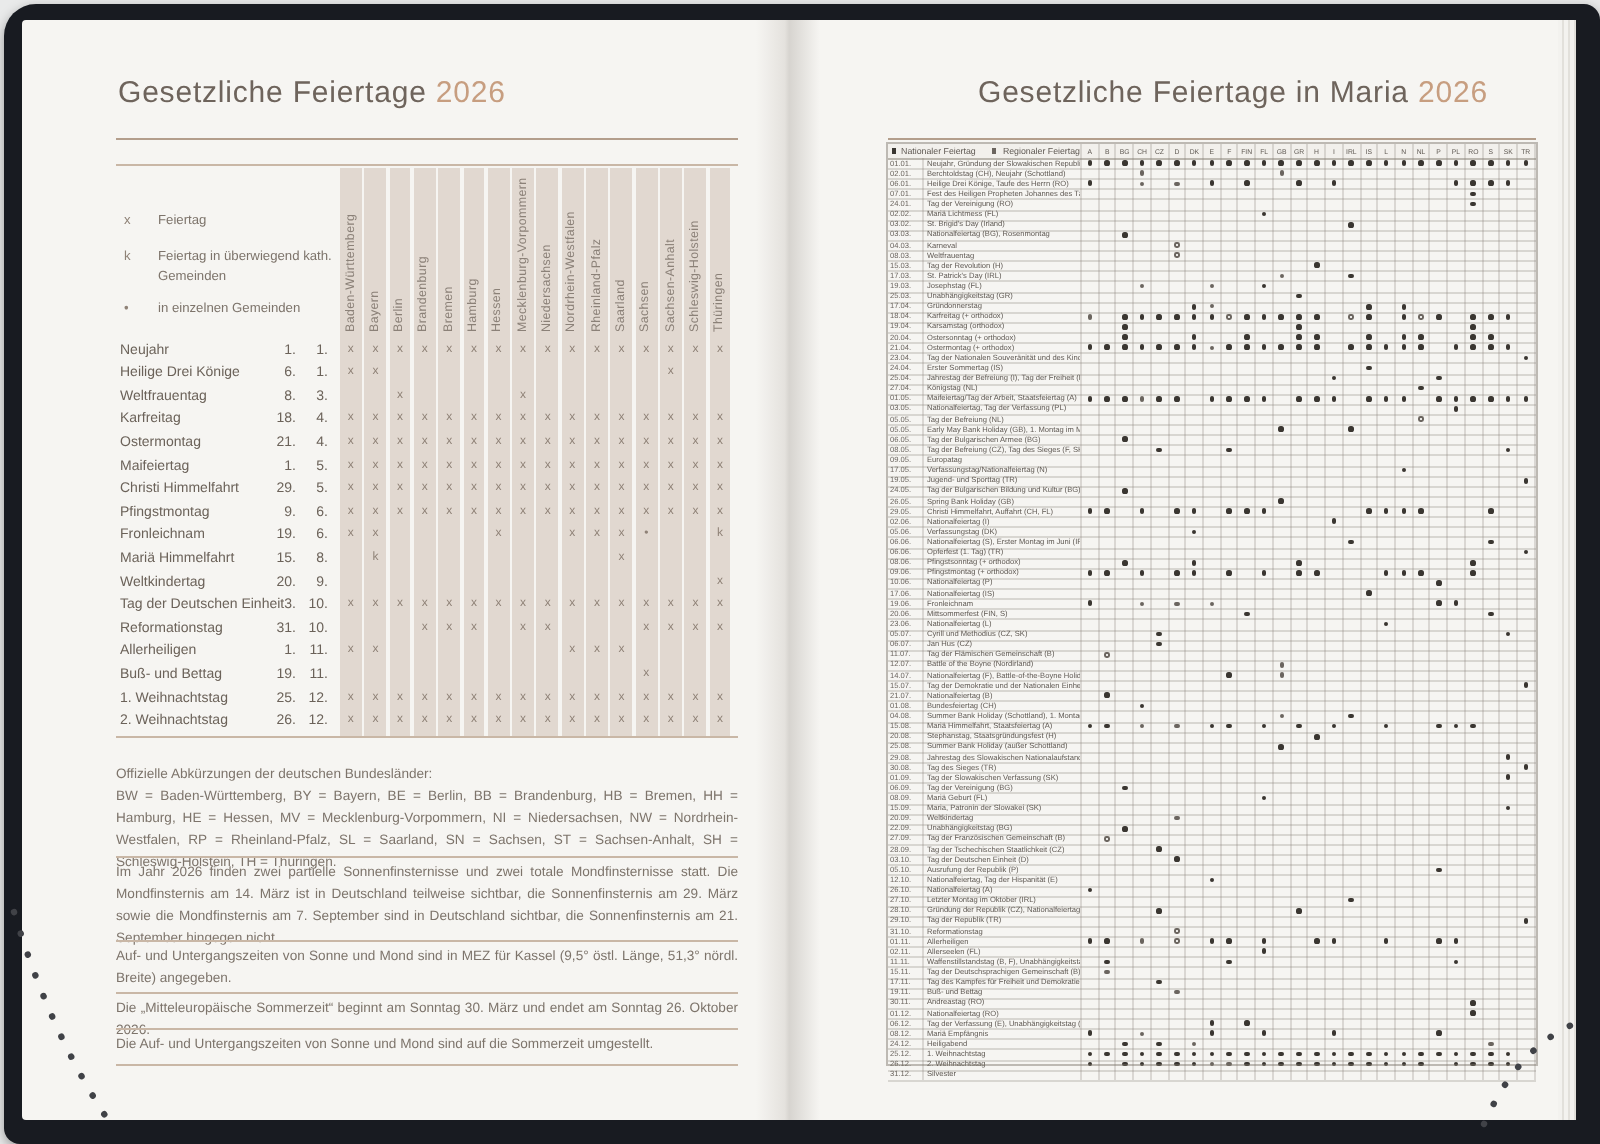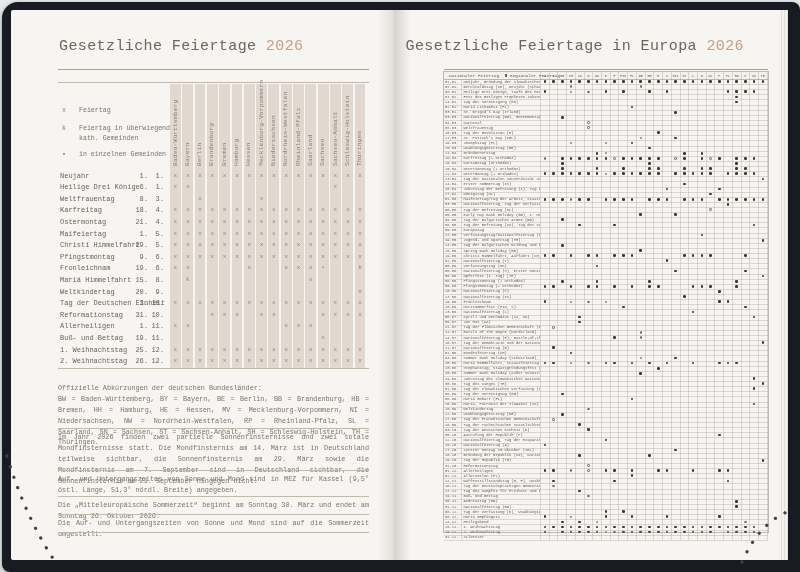--- a/index.html
+++ b/index.html
@@ -1,17 +1,17 @@
 <!DOCTYPE html>
 <html><head>
 <meta charset="utf-8">
 <style>
   html,body{margin:0;padding:0;}
   #stage{position:relative;width:800px;height:572px;background:#e9eaea;overflow:hidden;
-         font-family:Liberation Mono, monospace;color:#6b6259;}
+         font-family:Liberation Sans, sans-serif;color:#6b6259;}
   .cover{position:absolute;left:2px;top:2px;right:0;bottom:0;background:#181b21;
          border-radius:16px 8px 0 8px;box-shadow:0 2px 6px rgba(0,0,0,.35);}
   .spread{position:absolute;left:11px;top:10px;right:12px;bottom:12px;background:#f6f5f2;border-radius:2px;}
   .gutter{position:absolute;left:378px;top:10px;width:32px;bottom:12px;
           background:linear-gradient(90deg,rgba(120,108,96,0) 0%,rgba(120,108,96,.14) 45%,rgba(90,80,70,.20) 52%,rgba(120,108,96,0) 100%);}
   .page-edges{position:absolute;right:12px;top:10px;bottom:12px;width:9px;
           background:repeating-linear-gradient(90deg,#f3f2ef 0 2px,#e2e0db 2px 3px);}
   .abs{position:absolute;}
   
   .title{font-size:15px;letter-spacing:.4px;color:#6e645c;white-space:nowrap;}
@@ -390,21 +390,21 @@
       <div class="rule light" style="left: 58px; top: 469.5px; width: 311px;"></div>
       <div class="fn" style="top: 474px;">Auf- und Untergangszeiten von Sonne und Mond sind in MEZ für Kassel (9,5° östl. Länge, 51,3° nördl. Breite) angegeben.</div>
       <div class="rule light" style="left: 58px; top: 495.5px; width: 311px;"></div>
       <div class="fn" style="top: 500px;">Die „Mitteleuropäische Sommerzeit“ beginnt am Sonntag 30. März und endet am Sonntag 26. Oktober 2026.</div>
       <div class="rule light" style="left: 58px; top: 513.5px; width: 311px;"></div>
       <div class="fn" style="top: 518px;">Die Auf- und Untergangszeiten von Sonne und Mond sind auf die Sommerzeit umgestellt.</div>
       <div class="rule light" style="left: 58px; top: 531.5px; width: 311px;"></div>
     </div>
 
   <div class="abs title" style="right:56px;top:38px;">
-    <span>Gesetzliche Feiertage in Europa</span>
+    <span>Gesetzliche Feiertage in Maria</span>
     <span class="yr">2026</span>
   </div>
   <div class="rule" style="left:444px;top:69px;width:324px;"></div>
 
   <div class="rhead" style="left:444px;top:72px;width:324px;height:7px;">
     <div class="legendCell">
       <span class="sqN"></span>
       <span>Nationaler Feiertag</span>
       <span style="width:4px;"></span>
       <span class="sqR"></span>

